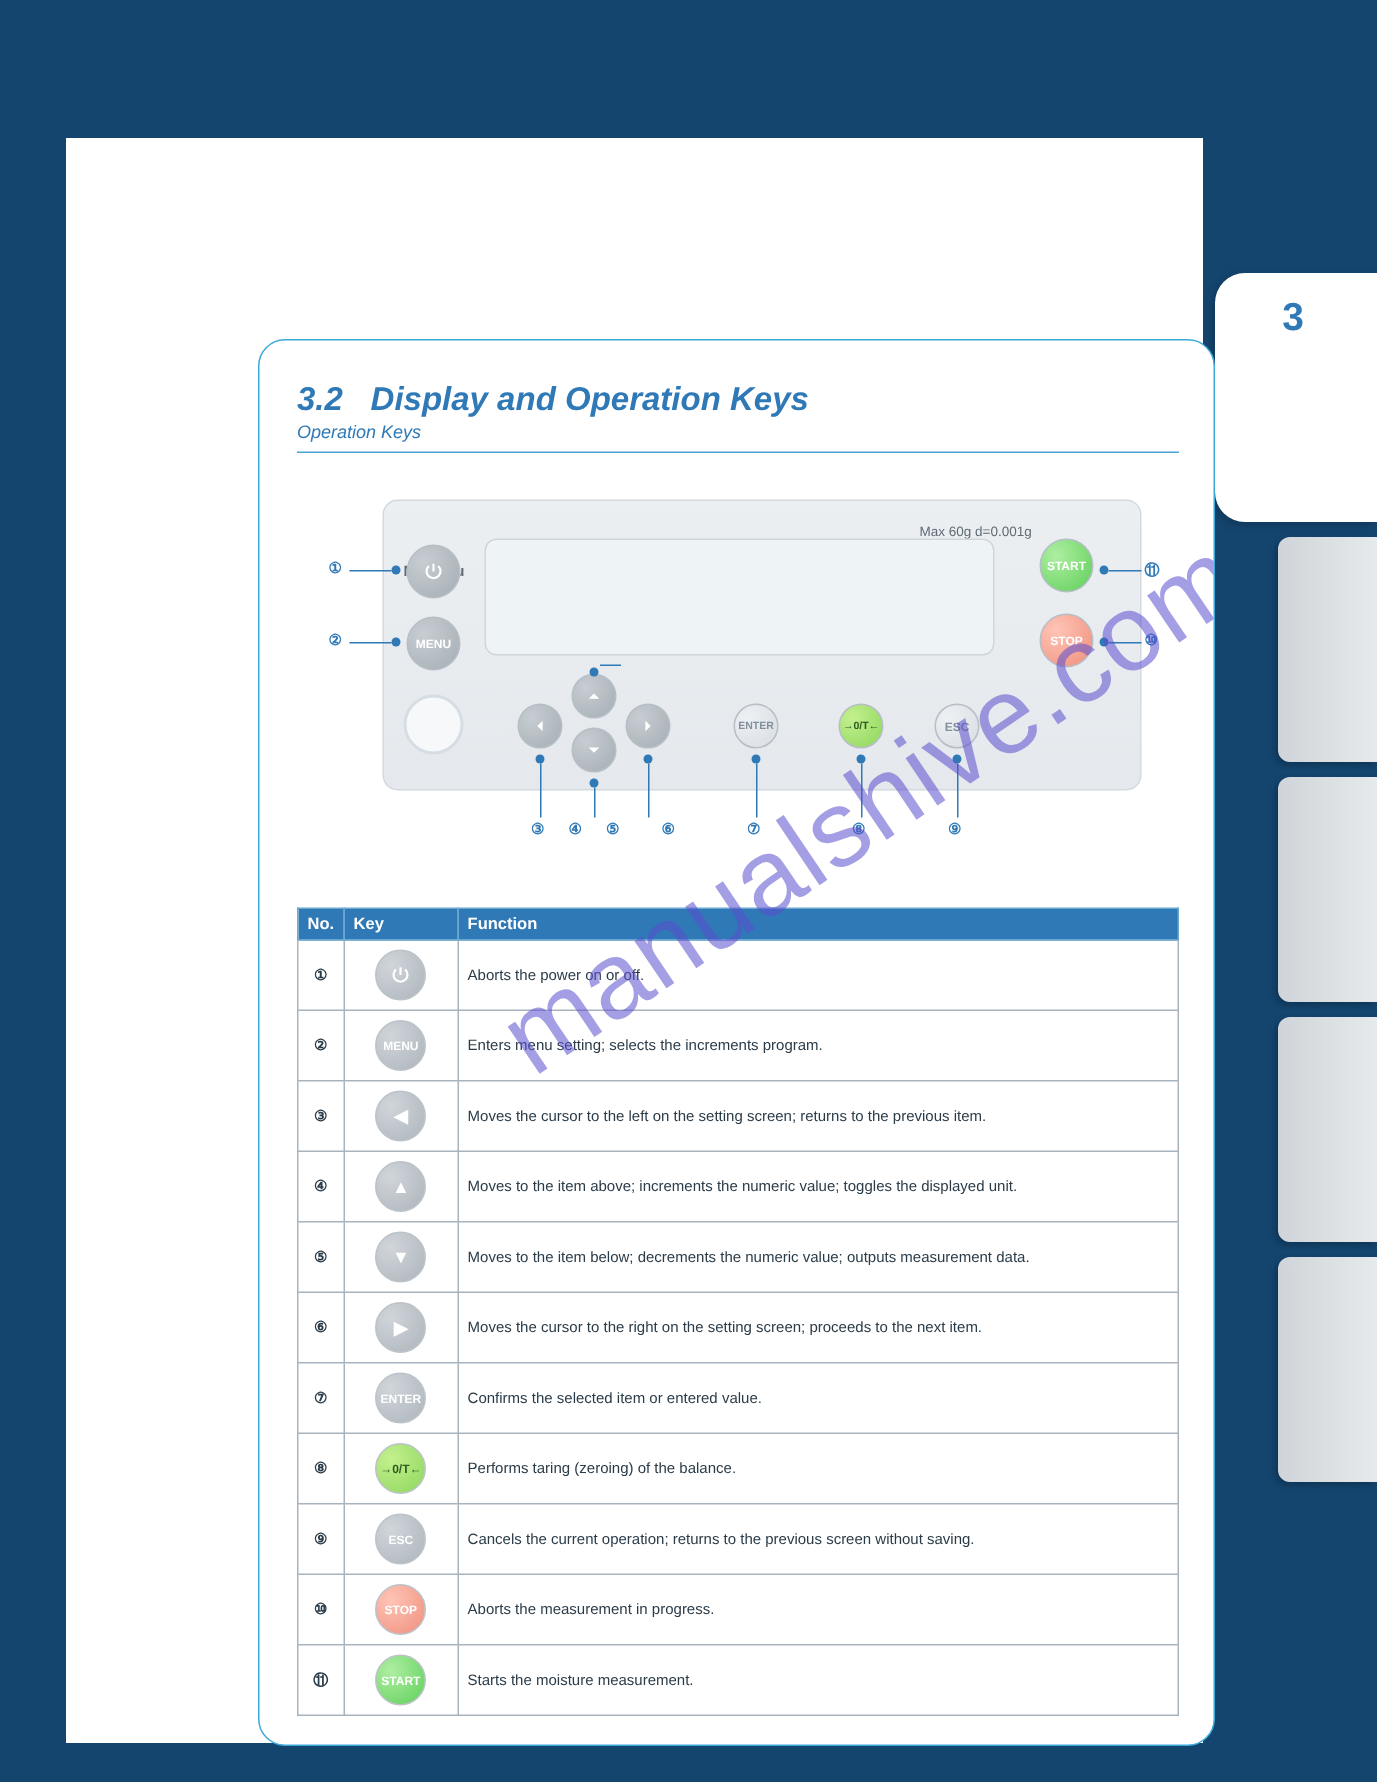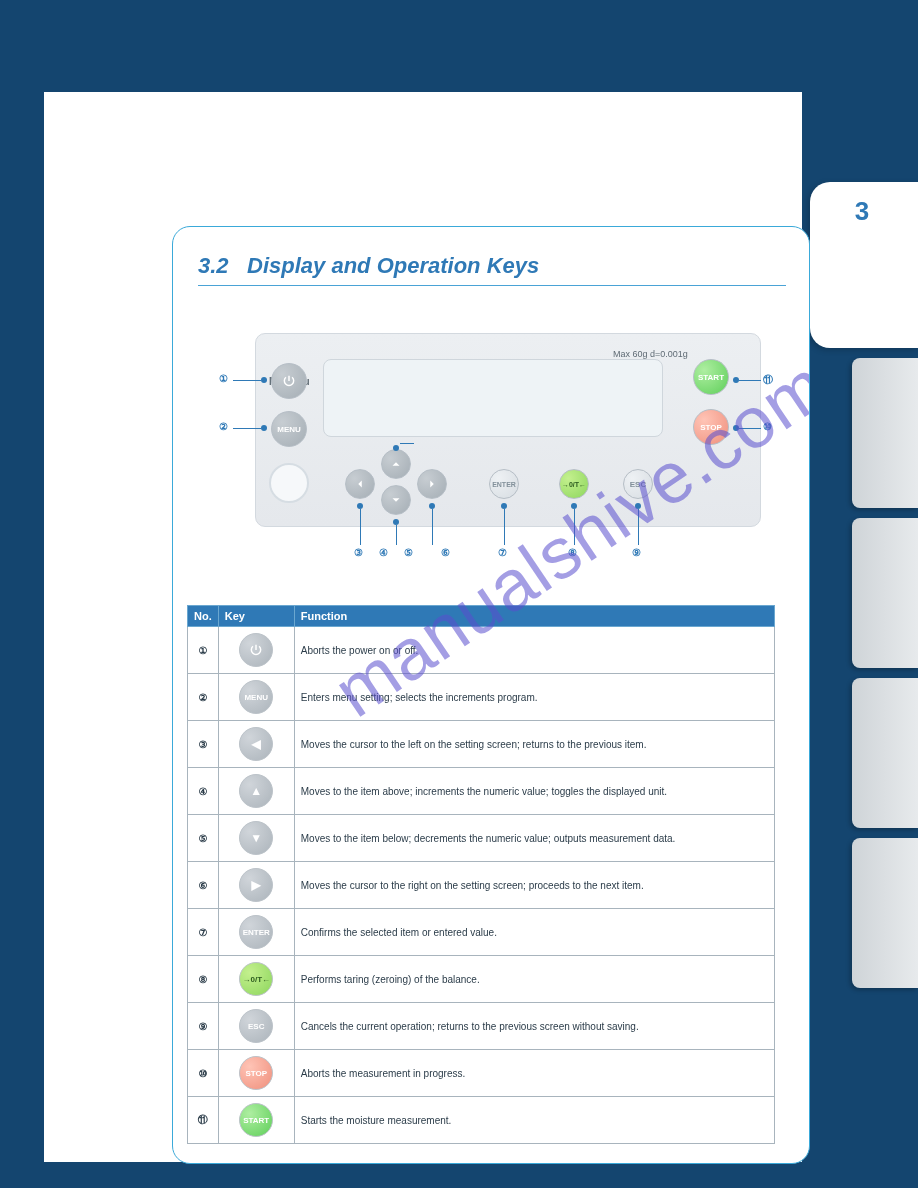--- a/index.html
+++ b/index.html
@@ -122,21 +122,21 @@
   .btn.ot { background: radial-gradient(circle at 30% 30%, #c4f08e, #8dd65d); color:#2a5a1e; }
   .btn.white-c { position:absolute; width:40px; height:40px; border-radius:50%; background:#f6f8fa; border:2px solid #d6dde3; }
   .btn svg { width: 14px; height: 14px; }
   .dot { width:6px; height:6px; border-radius:50%; background:#2f79b6; position:absolute; }
   .lead-line { position:absolute; background:#2f79b6; }
   .lead-label { position:absolute; font-size:10px; color:#2f79b6; font-weight:bold; }
 
   
   .tbl {
     position: absolute;
-    left: 14px;
+    left: 25px;
     top: 378px;
     width: 588px;
     border-collapse: collapse;
   }
   .tbl th {
     background: #2f79b6;
     color: #fff;
     font-size: 11px;
     font-weight: bold;
     text-align: left;
@@ -234,20 +234,21 @@
 
     <div class="chapter-bar">
       <span>3</span>
       &nbsp;
       <span>B EFORE M EASUREMENT</span>
     </div>
 
     <div class="section-title-row">
       <span class="section-num">3.2</span>
       <span class="section-title">Display and Operation Keys</span>
+      <div class="section-sub">Operation Keys</div>
     </div>
 
     <div class="panel"></div>
     <div class="model-label">MOC63u</div>
     <div class="max-label">Max 60g   d=0.001g</div>
     <div class="lcd"></div>
 
     <div class="btn big" style="left:98px; top:136px;">
       <svg viewBox="0 0 24 24">
           <path fill="none" stroke="#fff" stroke-width="2.5" d="M12 3v9m5.3-6.3a8 8 0 1 1-10.6 0"></path>

